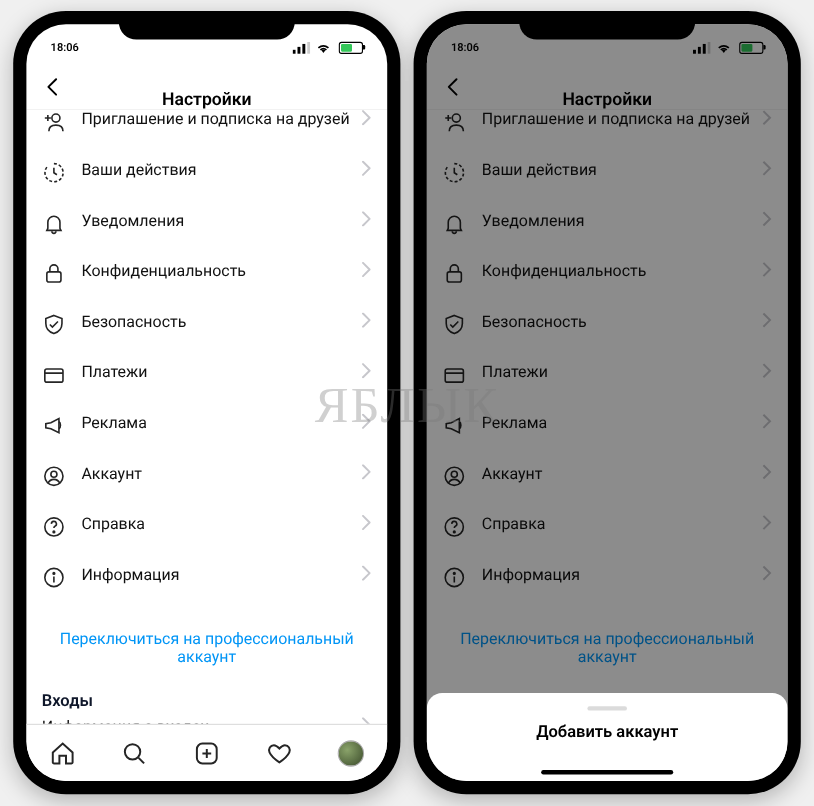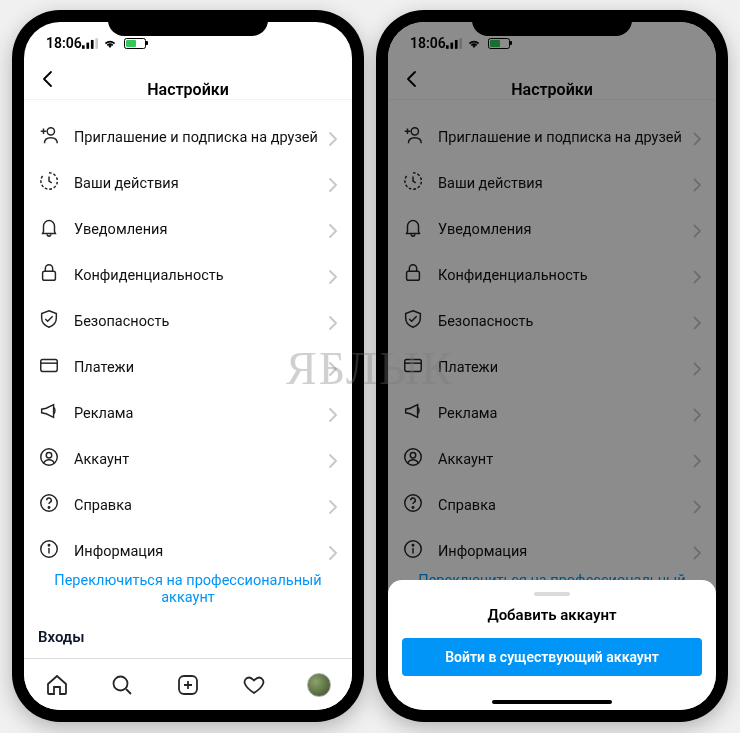--- a/index.html
+++ b/index.html
@@ -42,23 +42,24 @@
     width: 160px;
     height: 26px;
     background: #000;
     border-bottom-left-radius: 16px;
     border-bottom-right-radius: 16px;
     z-index: 50;
   }
   .status-bar {
     height: 36px;
     display: flex;
+    justify-content: space-between;
     align-items: center;
     padding: 6px 22px 0 22px;
-    font-size: 14px;
+    font-size: 10px;
     font-weight: 600;
   }
   .status-right { display: flex; align-items: center; gap: 4px; }
   .signal-icon, .wifi-icon {
     width: 16px; height: 11px;
   }
   .battery {
     width: 22px; height: 11px; border: 1px solid #000; border-radius: 2.5px; position: relative;
     margin-left: 2px;
   }
@@ -85,21 +86,21 @@
   }
   .header .title {
     font-size: 16px;
     font-weight: 600;
   }
   .list {
     overflow-y: hidden;
   }
   .row {
     display: flex;
-    align-items: flex-end;
+    align-items: flex-start;
     height: 46px;
     padding: 0 14px;
     position: relative;
   }
   .row .row-icon {
     width: 26px;
     display: flex;
     align-items: center;
     justify-content: flex-start;
     margin-right: 10px;
@@ -639,21 +640,20 @@
       </div>
       <div class="link-row">Переключиться на профессиональный аккаунт</div>
       <div class="section-title">Входы</div>
     </div>
 
     <div class="dim-overlay"></div>
 
     <div class="action-sheet">
       <div class="sheet-grabber"></div>
       <div class="sheet-title">Добавить аккаунт</div>
-      <div class="btn-primary">Войти в существующий аккаунт</div>
     </div>
 
     <div class="home-indicator"></div>
   </div>
 </div>
 
 </div>
 
 <div class="watermark">ЯБЛЫК</div>
 

